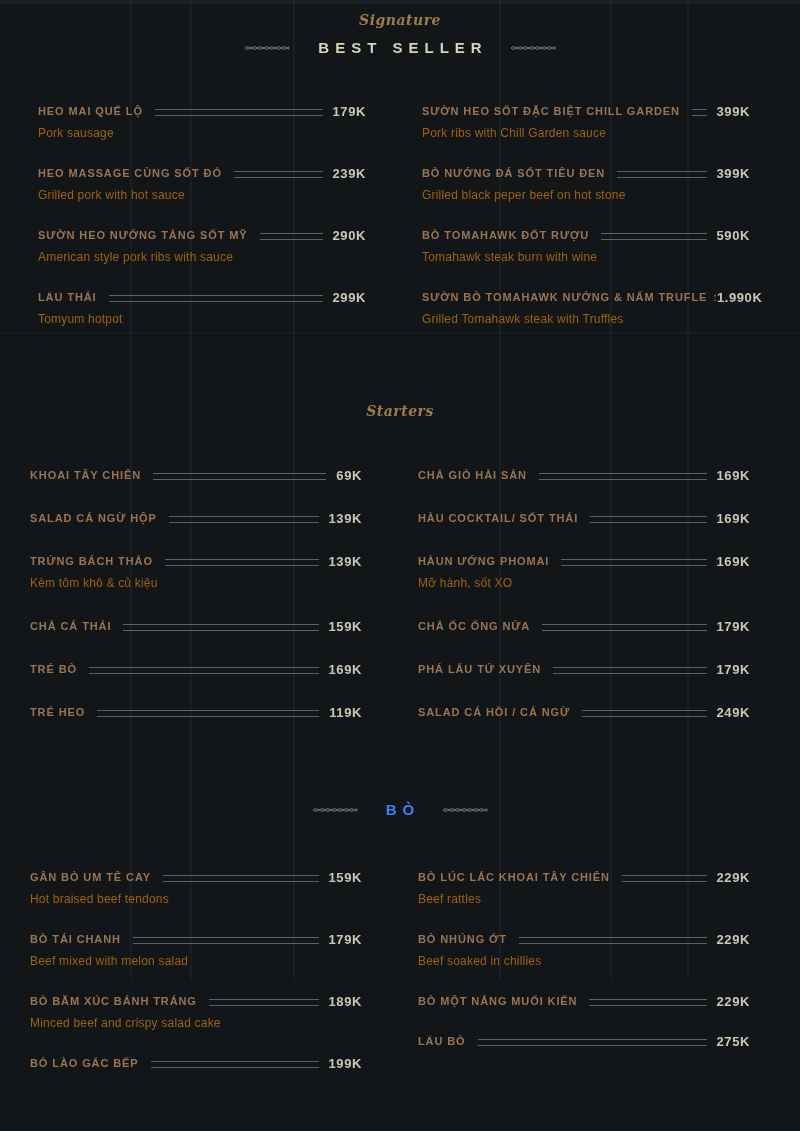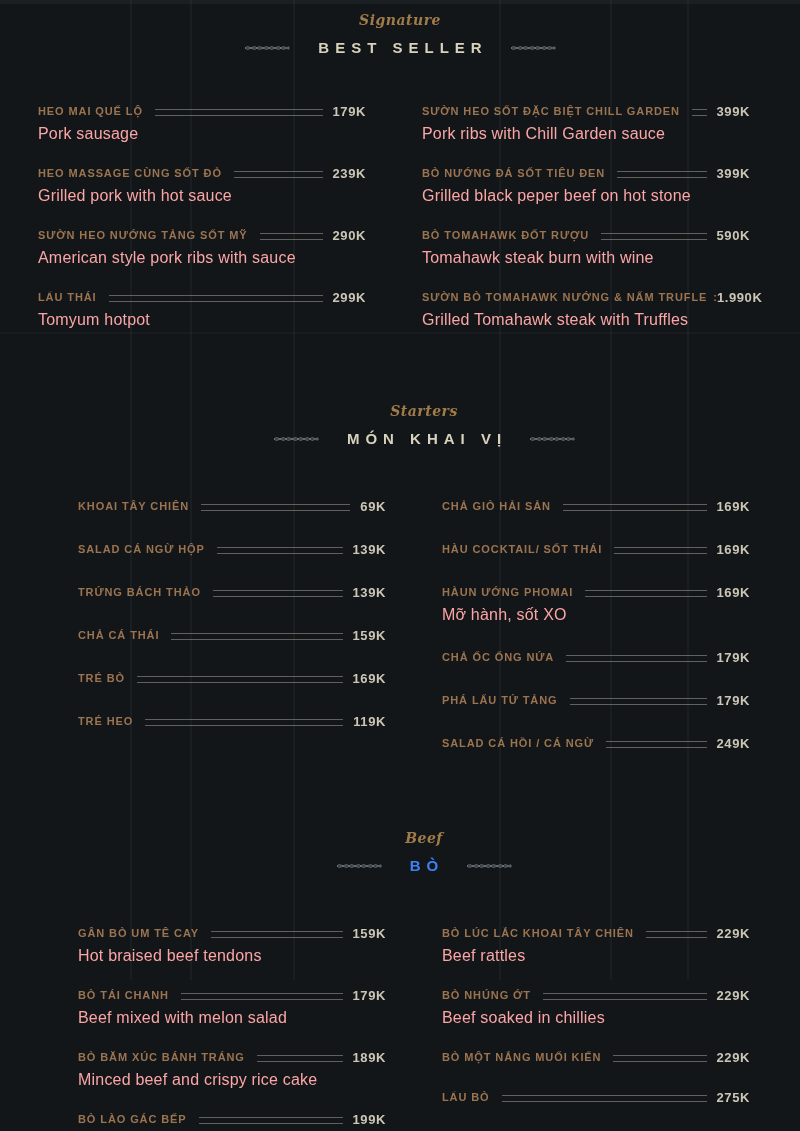--- a/index.html
+++ b/index.html
@@ -12,21 +12,21 @@
     position:relative;
   }
   .menu-page{position:relative;width:800px;height:980px;z-index:1;}
   
   .vline{position:absolute;top:0;bottom:0;width:2px;background:rgba(130,165,175,0.06);z-index:0;}
   .hline{position:absolute;left:0;right:0;height:2px;background:rgba(130,165,175,0.05);z-index:0;}
   .hband-top{position:absolute;left:0;right:0;top:0;height:4px;background:rgba(150,180,190,0.06);z-index:0;}
 
   .section{position:relative;z-index:2;}
   .section-best{padding-top:12px;}
-  .section + .section{margin-top:52px;padding-left:48px;}
+  .section + .section{margin-top:52px;}
 
   .sec-header{text-align:center;}
   .script-label{
     font-family:"DejaVu Serif","Liberation Serif",serif;
     font-style:italic;font-weight:bold;
     font-size:14px;color:#a07c48;letter-spacing:0.5px;
     line-height:16px;margin-bottom:9px;
   }
   .title-row{display:flex;align-items:center;justify-content:center;gap:22px;height:22px;}
   .sec-title{
@@ -53,21 +53,21 @@
     border-top:1px solid rgba(184,178,166,0.48);
     border-bottom:1px solid rgba(184,178,166,0.48);
   }
   .sep{color:#9c7450;font-size:11px;font-weight:bold;margin-left:6px;}
   .item-row.no-leader .item-price{margin-left:auto;text-align:center;}
   .item-price{
     font-size:13px;font-weight:600;letter-spacing:0.6px;
     color:#ccc6b6;white-space:nowrap;
   }
   .item-desc{
-    font-size:16px;color:#fca5a5;margin-top:7px;line-height:15px;
+    font-size:12px;color:#a16207;margin-top:7px;line-height:15px;
     letter-spacing:0.2px;
   }
 </style>
 </head>
 <body>
 
 <div class="menu-page">
   <div class="hband-top"></div>
   <div class="vline" style="left:130px"></div>
   <div class="vline" style="left:190px"></div>
@@ -164,35 +164,20 @@
             </div>
             <div class="item-desc">Grilled Tomahawk steak with Truffles</div>
           </div>
         </div>
       </div>
   </section>
 
   <section class="section">
     <div class="sec-header">
       <div class="script-label">Starters</div>
-      <div class="title-row">
-        <span class="squiggle">
-          <svg width="46" height="10" viewBox="0 0 46 10" fill="none">
-            <path d="M1,5 C5,1 9,9 13,5 C17,1 21,9 25,5 C29,1 33,9 37,5 C41,1 45,9 45,5" stroke="#78828a" stroke-width="1"></path>
-            <path d="M1,5 C5,9 9,1 13,5 C17,9 21,1 25,5 C29,9 33,1 37,5 C41,9 45,1 45,5" stroke="#78828a" stroke-width="1"></path>
-          </svg>
-        </span>
-        <h2 class="sec-title">MÓN KHAI VỊ</h2>
-        <span class="squiggle">
-          <svg width="46" height="10" viewBox="0 0 46 10" fill="none">
-            <path d="M1,5 C5,1 9,9 13,5 C17,1 21,9 25,5 C29,1 33,9 37,5 C41,1 45,9 45,5" stroke="#78828a" stroke-width="1"></path>
-            <path d="M1,5 C5,9 9,1 13,5 C17,9 21,1 25,5 C29,9 33,1 37,5 C41,9 45,1 45,5" stroke="#78828a" stroke-width="1"></path>
-          </svg>
-        </span>
-      </div>
     </div>
     <div class="cols sec-items-starters">
         <div class="col">
           <div class="item">
             <div class="item-row">
               <span class="item-name">KHOAI TÂY CHIÊN</span>
               <span class="leader"></span>
               <span class="item-price">69K</span>
             </div>
           </div>
@@ -202,20 +187,21 @@
               <span class="leader"></span>
               <span class="item-price">139K</span>
             </div>
           </div>
           <div class="item">
             <div class="item-row">
               <span class="item-name">TRỨNG BÁCH THẢO</span>
               <span class="leader"></span>
               <span class="item-price">139K</span>
             </div>
+            <div class="item-desc">Kèm tôm khô &amp; củ kiệu</div>
           </div>
           <div class="item">
             <div class="item-row">
               <span class="item-name">CHẢ CÁ THÁI</span>
               <span class="leader"></span>
               <span class="item-price">159K</span>
             </div>
           </div>
           <div class="item">
             <div class="item-row">
@@ -257,39 +243,38 @@
           </div>
           <div class="item">
             <div class="item-row">
               <span class="item-name">CHẢ ỐC ỐNG NỨA</span>
               <span class="leader"></span>
               <span class="item-price">179K</span>
             </div>
           </div>
           <div class="item">
             <div class="item-row">
-              <span class="item-name">PHÁ LẤU TỨ TẢNG</span>
+              <span class="item-name">PHÁ LẤU TỨ XUYÊN</span>
               <span class="leader"></span>
               <span class="item-price">179K</span>
             </div>
           </div>
           <div class="item">
             <div class="item-row">
               <span class="item-name">SALAD CÁ HỒI / CÁ NGỪ</span>
               <span class="leader"></span>
               <span class="item-price">249K</span>
             </div>
           </div>
         </div>
       </div>
   </section>
 
   <section class="section">
     <div class="sec-header">
-      <div class="script-label">Beef</div>
       <div class="title-row">
         <span class="squiggle">
           <svg width="46" height="10" viewBox="0 0 46 10" fill="none">
             <path d="M1,5 C5,1 9,9 13,5 C17,1 21,9 25,5 C29,1 33,9 37,5 C41,1 45,9 45,5" stroke="#78828a" stroke-width="1"></path>
             <path d="M1,5 C5,9 9,1 13,5 C17,9 21,1 25,5 C29,9 33,1 37,5 C41,9 45,1 45,5" stroke="#78828a" stroke-width="1"></path>
           </svg>
         </span>
         <h2 class="sec-title gold">BÒ</h2>
         <span class="squiggle">
           <svg width="46" height="10" viewBox="0 0 46 10" fill="none">
@@ -316,21 +301,21 @@
               <span class="item-price">179K</span>
             </div>
             <div class="item-desc">Beef mixed with melon salad</div>
           </div>
           <div class="item">
             <div class="item-row">
               <span class="item-name">BÒ BĂM XÚC BÁNH TRÁNG</span>
               <span class="leader"></span>
               <span class="item-price">189K</span>
             </div>
-            <div class="item-desc">Minced beef and crispy rice cake</div>
+            <div class="item-desc">Minced beef and crispy salad cake</div>
           </div>
           <div class="item">
             <div class="item-row">
               <span class="item-name">BÒ LÀO GÁC BẾP</span>
               <span class="leader"></span>
               <span class="item-price">199K</span>
             </div>
           </div>
         </div>
         <div class="col">

